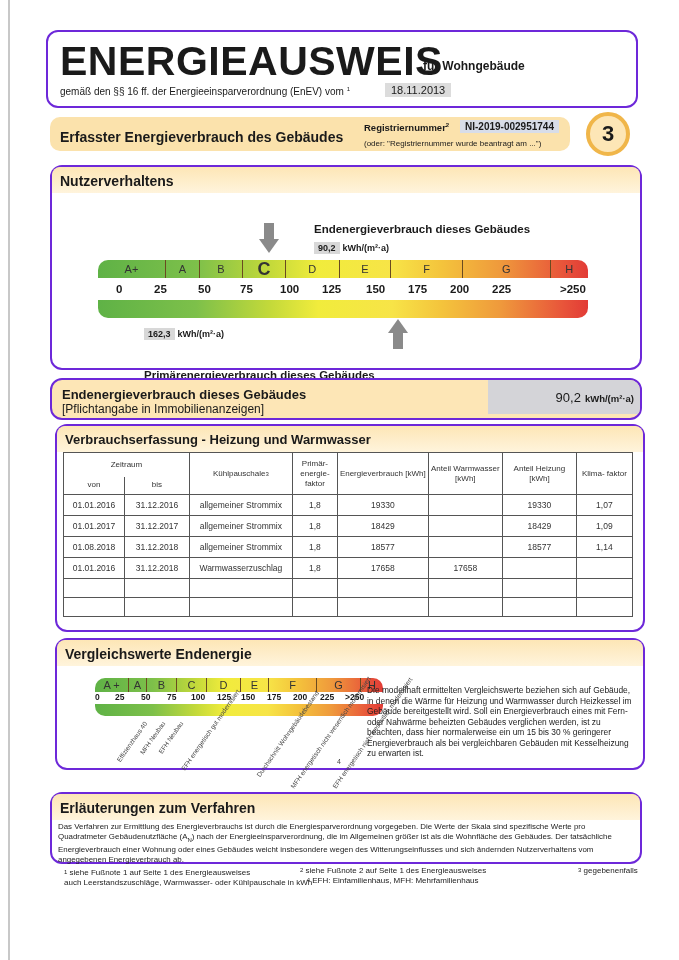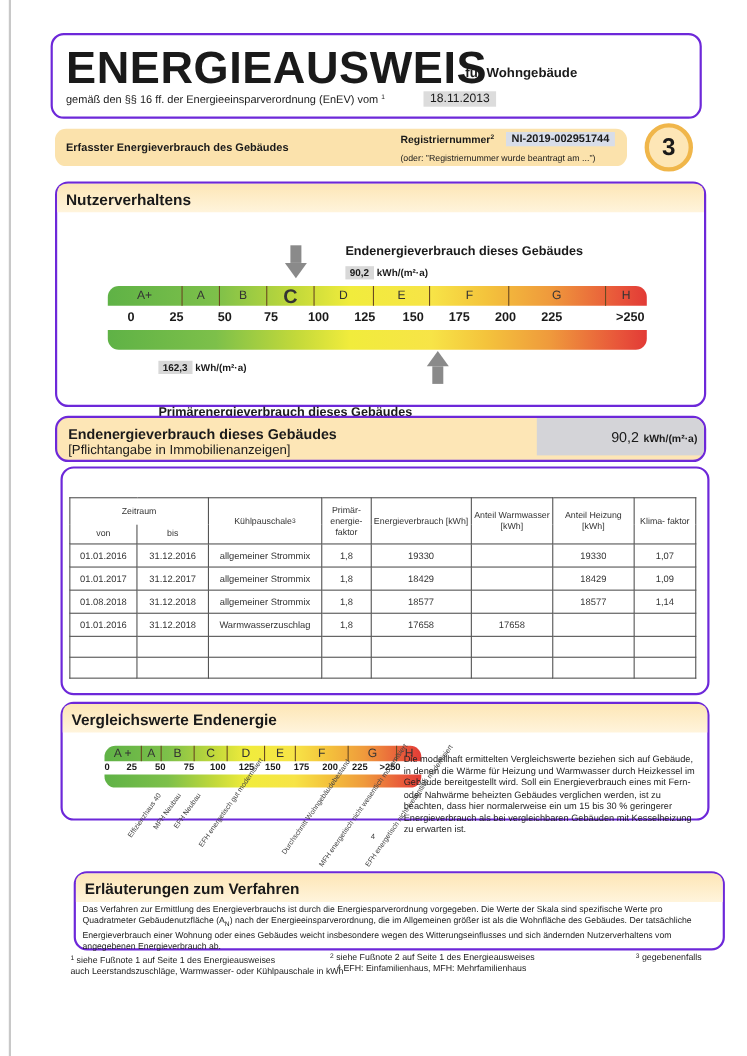--- a/index.html
+++ b/index.html
@@ -12,21 +12,21 @@
 
   
   #title-box { left: 46px; top: 30px; width: 592px; height: 78px; }
   #title-main { position: absolute; left: 12px; top: 6px; font-size: 41px; font-weight: bold; letter-spacing: 0.5px; }
   #title-sub { position: absolute; left: 375px; top: 27px; font-size: 12px; font-weight: bold; }
   #title-line { position: absolute; left: 12px; top: 54px; font-size: 10px; }
   #title-date { position: absolute; left: 337px; top: 51px; font-size: 11px; background: #dcdcdc; padding: 1px 6px; }
 
   
   #sec3 { position: absolute; left: 50px; top: 117px; width: 520px; height: 34px; background: #fbe2ac; border-radius: 10px; }
-  #sec3-title { position: absolute; left: 10px; top: 12px; font-size: 10px; font-weight: bold; }
+  #sec3-title { position: absolute; left: 10px; top: 12px; font-size: 14px; font-weight: bold; }
   #reg-label { position: absolute; left: 314px; top: 5px; font-size: 9.5px; font-weight: bold; }
   #reg-value { position: absolute; left: 410px; top: 3px; font-size: 10px; font-weight: bold; background: #d8dde8; padding: 1px 5px; }
   #reg-note { position: absolute; left: 314px; top: 22px; font-size: 8px; }
   #page-num { position: absolute; left: 586px; top: 112px; width: 44px; height: 44px; border-radius: 50%; border: 4px solid #f0b64a; background: #fde6b6; text-align: center; font-size: 22px; font-weight: bold; line-height: 36px; }
 
   
   #ev-box { left: 50px; top: 165px; width: 592px; height: 205px; }
   .sect-hdr { position: absolute; left: 0; top: 0; right: 0; height: 26px; border-radius: 8px 8px 0 0; }
   .sect-hdr span { position: absolute; left: 8px; top: 6px; font-size: 14px; font-weight: bold; }
   .arrow-down { position: absolute; width: 20px; height: 30px; }
@@ -58,31 +58,31 @@
 
   
   #tbl-box { left: 55px; top: 424px; width: 590px; height: 208px; }
   table.verb { position: absolute; left: 6px; top: 26px; width: 570px; border-collapse: collapse; font-size: 8.5px; color: #333; }
   table.verb th, table.verb td { border: 1px solid #555; text-align: center; font-weight: normal; }
   table.verb th { height: 24px; font-size: 8px; line-height: 10px; }
   table.verb td { height: 21px; }
   table.verb tr.empty td { height: 19px; }
 
   
-  #vgl-box { left: 55px; top: 638px; width: 590px; height: 108px; }
+  #vgl-box { left: 55px; top: 638px; width: 590px; height: 132px; }
   #vgl-scale-top { left: 38px; top: 38px; width: 288px; height: 14px; }
   #vgl-scale-top .cls { font-size: 11px; line-height: 14px; }
   #vgl-nums { left: 38px; top: 52px; width: 290px; font-size: 8.5px; }
   #vgl-scale-bot { left: 38px; top: 64px; width: 288px; height: 12px; }
   .rot-label { position: absolute; font-size: 6.5px; color: #444; transform: rotate(-55deg); transform-origin: right top; white-space: nowrap; text-align: right; line-height: 8px; }
   #vgl-text { position: absolute; left: 310px; top: 45px; width: 268px; font-size: 8.4px; line-height: 10.5px; color: #222; }
   #vgl-footnum { position: absolute; left: 280px; top: 118px; font-size: 7px; color: #444; }
 
   
-  #erl-box { left: 67px; top: 792px; width: 592px; height: 72px; }
+  #erl-box { left: 50px; top: 792px; width: 592px; height: 72px; }
   #erl-text { position: absolute; left: 6px; top: 28px; width: 576px; font-size: 7.9px; line-height: 10.2px; color: #222; }
 
   
   .fn { position: absolute; font-size: 8px; color: #222; line-height: 9.5px; }
   sup { font-size: 6px; vertical-align: top; }
   sub { font-size: 6px; }
 </style>
 </head>
 <body>
 
@@ -153,20 +153,23 @@
 
 <div class="box" id="ee-box">
   <div id="ee-title">Endenergieverbrauch dieses Gebäudes</div>
   <div id="ee-note">[Pflichtangabe in Immobilienanzeigen]</div>
   <div id="ee-val">
     <span>90,2</span><span class="unit">kWh/(m²·a)</span>
   </div>
 </div>
 
 <div class="box" id="tbl-box">
+  <div class="sect-hdr hdr-grad">
+    <span style="font-size:13px;">Verbrauchserfassung - Heizung und Warmwasser</span>
+  </div>
   <table class="verb">
     <colgroup>
       <col style="width:62px">
         <col style="width:66px">
         <col style="width:104px">
         <col style="width:46px">
         <col style="width:92px">
         <col style="width:76px">
         <col style="width:76px">
         <col style="width:58px">

